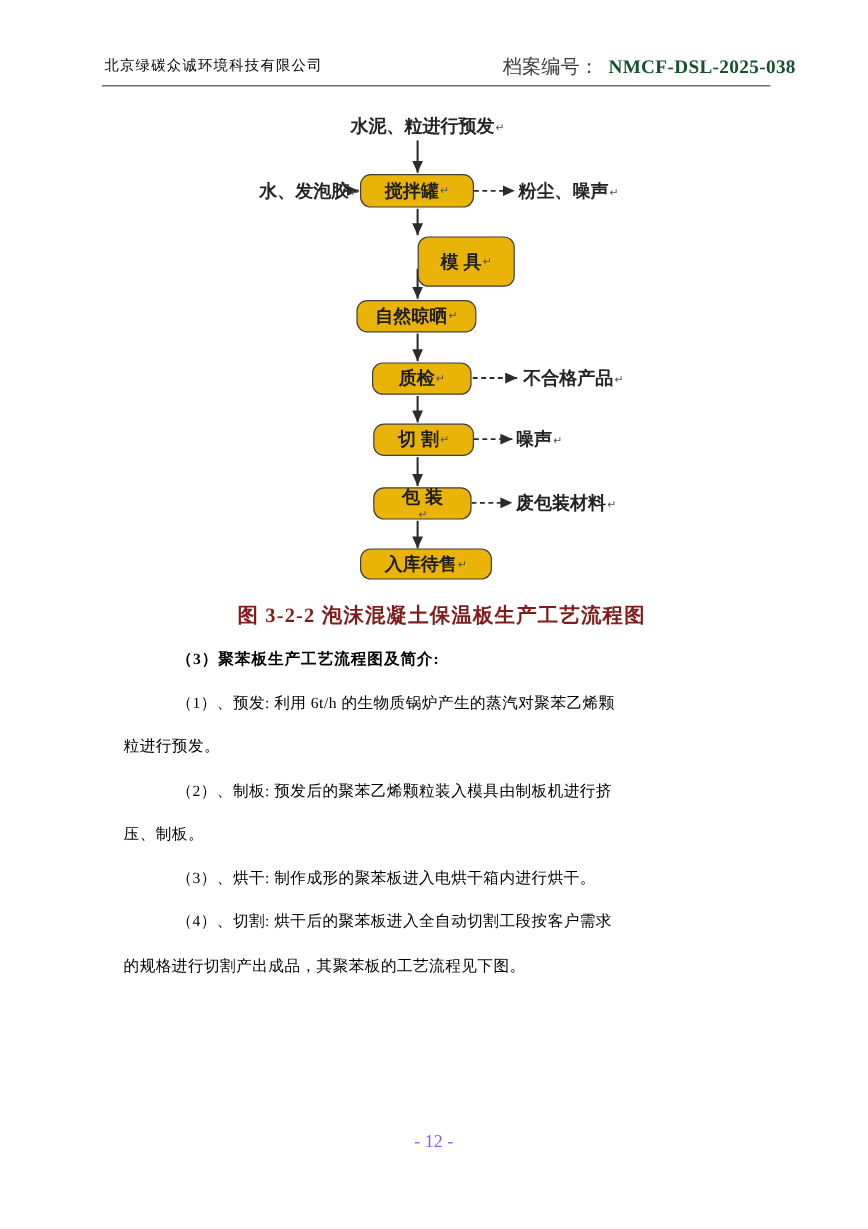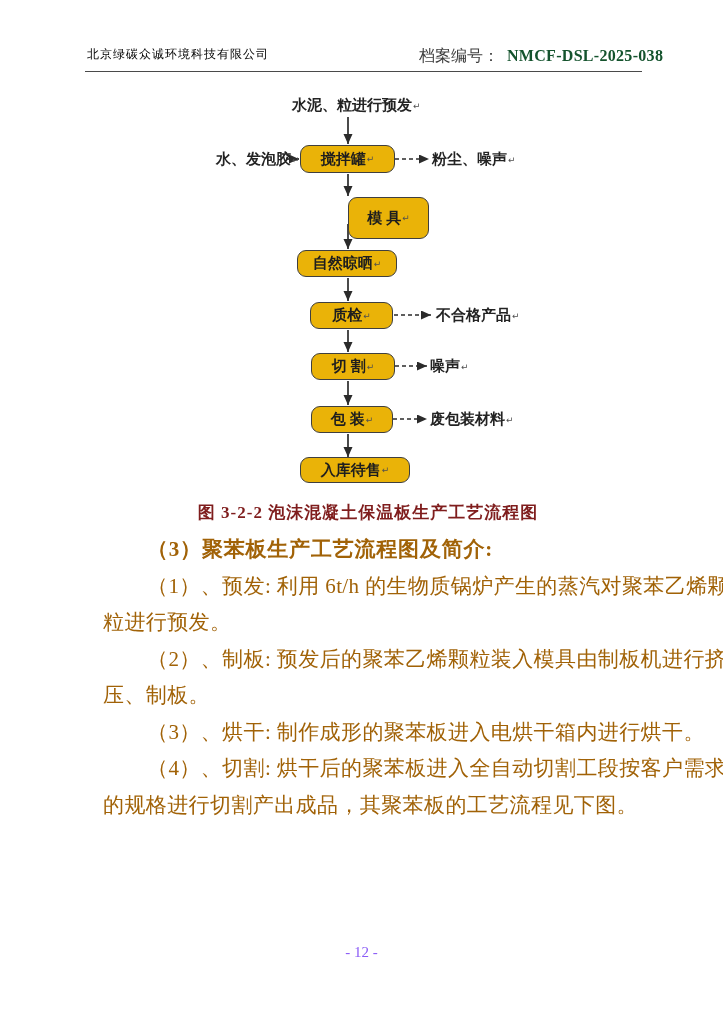--- a/index.html
+++ b/index.html
@@ -85,24 +85,24 @@
     font-weight: bold;
     font-size: 17px;
     letter-spacing: 1px;
     color: #7f1d1d;
     white-space: nowrap;
   }
   .body-text {
     position: absolute;
     left: 103px; top: 531px;
     width: 530px;
-    font-size: 21px;
+    font-size: 13px;
     line-height: 36.5px;
     letter-spacing: 0.4px;
-    color: #a16207;
+    color: #000000;
   }
   .body-text .line { white-space: nowrap; }
   .body-text .indent { padding-left: 44px; }
   .body-text .bold { font-weight: bold; letter-spacing: 0.8px; }
 
   
   .footer-pagenum {
     position: absolute;
     left: 0; right: 0; top: 944px;
     text-align: center;
@@ -166,21 +166,21 @@
       <span class="ret">↵</span>
   </div>
   <div class="fbox" style="left:310px; top:302px; width:83px; height:27px;">
     <span>质检</span>
       <span class="ret">↵</span>
   </div>
   <div class="fbox" style="left:311px; top:353px; width:84px; height:27px;">
     <span>切 割</span>
       <span class="ret">↵</span>
   </div>
-  <div class="fbox" style="left:311px; top:406px; width:82px; height:27px;">
+  <div class="fbox" style="left:311px; top:406px; width:82px; height:27px;flex-direction:column;">
     <span>包 装</span>
       <span class="ret">↵</span>
   </div>
   <div class="fbox" style="left:300px; top:457px; width:110px; height:26px;">
     <span>入库待售</span>
       <span class="ret">↵</span>
   </div>
 
   <div class="fc-label" style="left:432px; top:150px;">
     <span>粉尘、噪声</span><span class="ret">↵</span>

